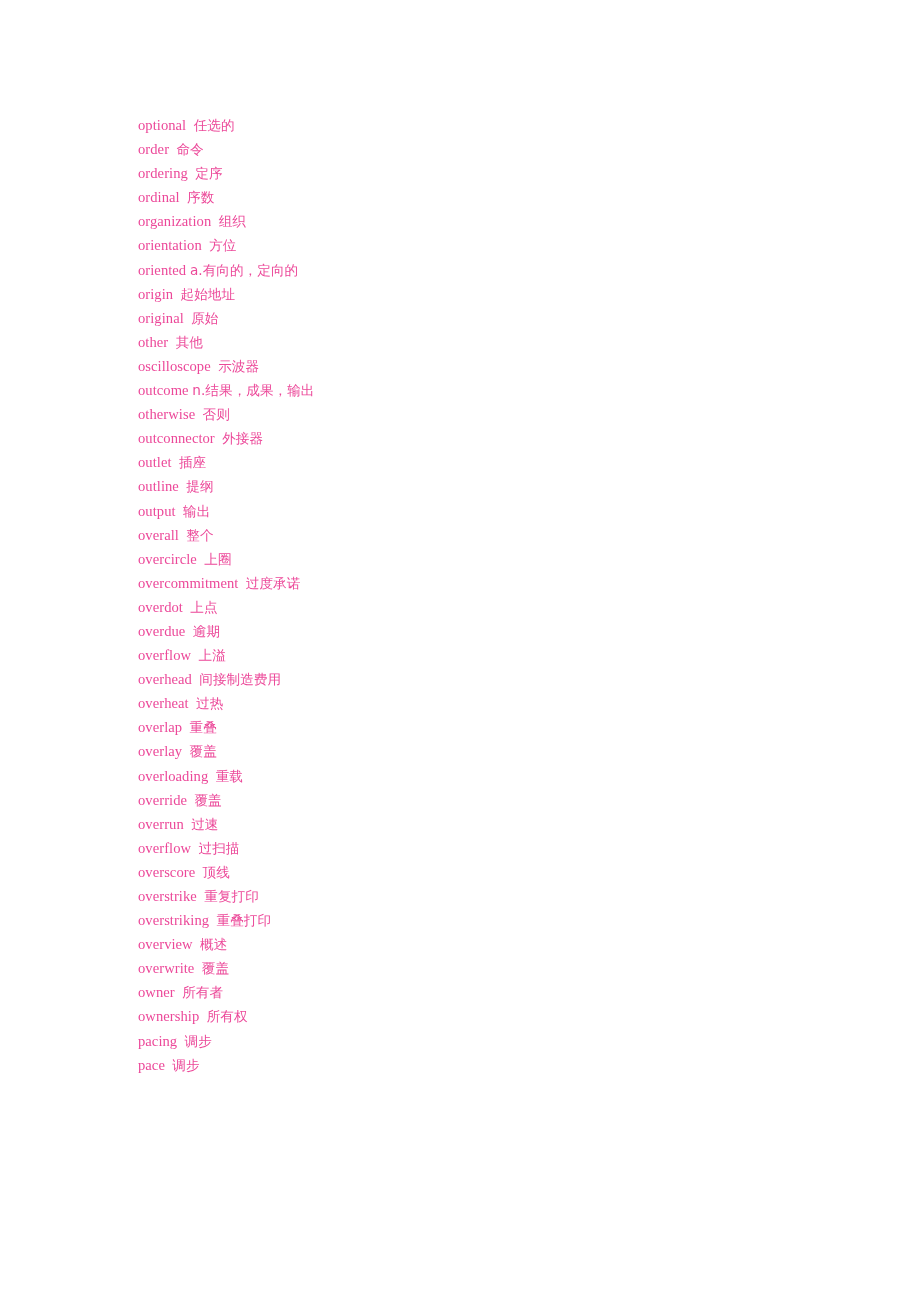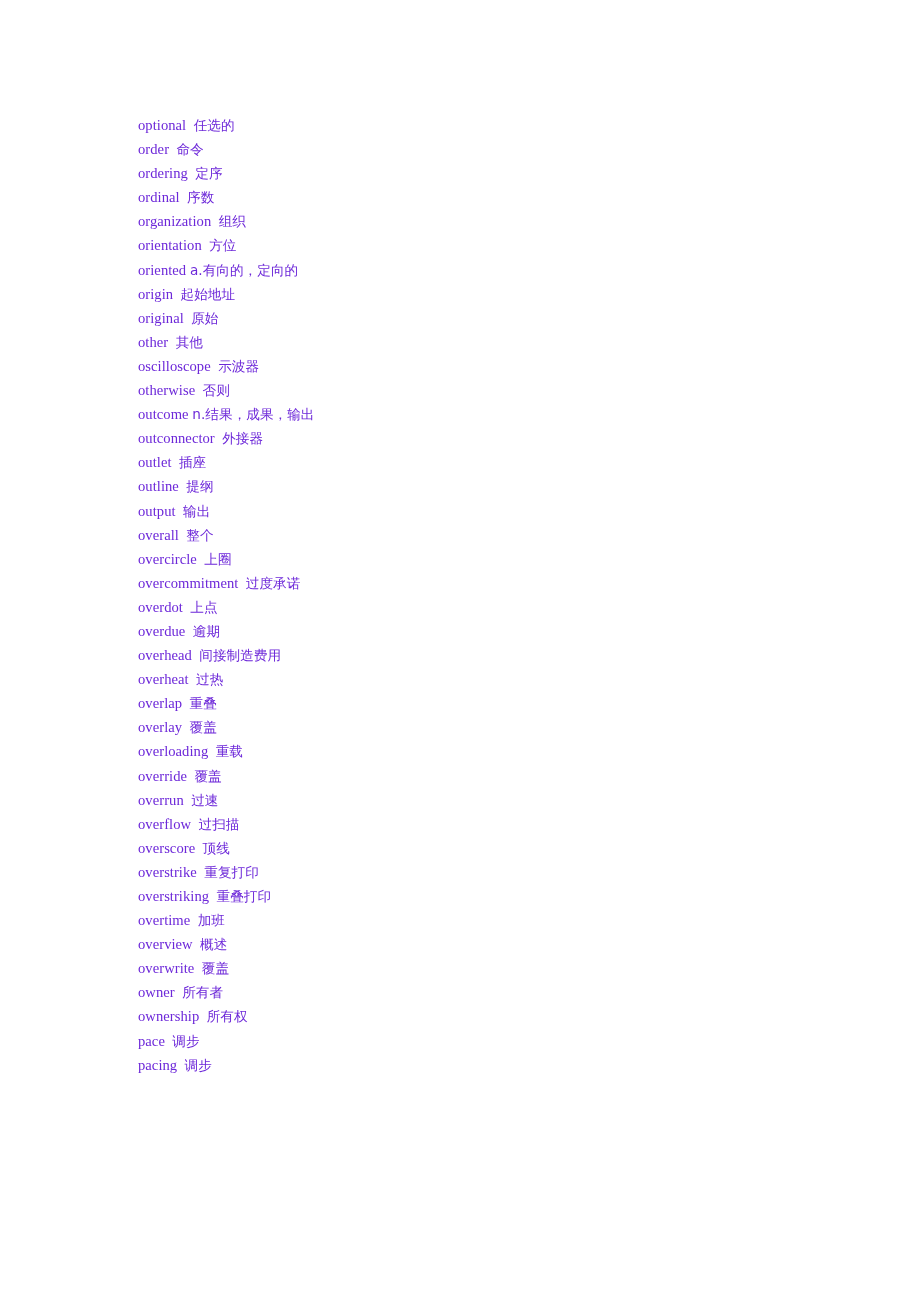--- a/index.html
+++ b/index.html
@@ -26,21 +26,21 @@
   .glossary-body {
     position: absolute;
     left: 138px;
     top: 113px;
     width: 700px;
   }
   .glossary-entry {
     font-family: "Liberation Serif", "DejaVu Serif", serif;
     font-size: 14.6px;
     line-height: 24.1px;
-    color: #6d28d9;
+    color: #ec4899;
     white-space: pre;
     letter-spacing: 0.05px;
   }
   .entry-term {
     font-family: "Liberation Serif", "DejaVu Serif", serif;
   }
   .entry-gloss {
     font-family: "DejaVu Sans", "Liberation Sans", sans-serif;
     font-size: 13.6px;
   }
@@ -55,43 +55,43 @@
       <div class="glossary-entry"><span class="entry-term">order</span><span>  </span><span class="entry-gloss">命令</span></div>
       <div class="glossary-entry"><span class="entry-term">ordering</span><span>  </span><span class="entry-gloss">定序</span></div>
       <div class="glossary-entry"><span class="entry-term">ordinal</span><span>  </span><span class="entry-gloss">序数</span></div>
       <div class="glossary-entry"><span class="entry-term">organization</span><span>  </span><span class="entry-gloss">组织</span></div>
       <div class="glossary-entry"><span class="entry-term">orientation</span><span>  </span><span class="entry-gloss">方位</span></div>
       <div class="glossary-entry"><span class="entry-term">oriented</span><span> </span><span class="entry-gloss">a.有向的，定向的</span></div>
       <div class="glossary-entry"><span class="entry-term">origin</span><span>  </span><span class="entry-gloss">起始地址</span></div>
       <div class="glossary-entry"><span class="entry-term">original</span><span>  </span><span class="entry-gloss">原始</span></div>
       <div class="glossary-entry"><span class="entry-term">other</span><span>  </span><span class="entry-gloss">其他</span></div>
       <div class="glossary-entry"><span class="entry-term">oscilloscope</span><span>  </span><span class="entry-gloss">示波器</span></div>
+      <div class="glossary-entry"><span class="entry-term">outcome</span><span> </span><span class="entry-gloss">n.结果，成果，输出</span></div>
       <div class="glossary-entry"><span class="entry-term">otherwise</span><span>  </span><span class="entry-gloss">否则</span></div>
-      <div class="glossary-entry"><span class="entry-term">outcome</span><span> </span><span class="entry-gloss">n.结果，成果，输出</span></div>
       <div class="glossary-entry"><span class="entry-term">outconnector</span><span>  </span><span class="entry-gloss">外接器</span></div>
       <div class="glossary-entry"><span class="entry-term">outlet</span><span>  </span><span class="entry-gloss">插座</span></div>
       <div class="glossary-entry"><span class="entry-term">outline</span><span>  </span><span class="entry-gloss">提纲</span></div>
       <div class="glossary-entry"><span class="entry-term">output</span><span>  </span><span class="entry-gloss">输出</span></div>
       <div class="glossary-entry"><span class="entry-term">overall</span><span>  </span><span class="entry-gloss">整个</span></div>
       <div class="glossary-entry"><span class="entry-term">overcircle</span><span>  </span><span class="entry-gloss">上圈</span></div>
       <div class="glossary-entry"><span class="entry-term">overcommitment</span><span>  </span><span class="entry-gloss">过度承诺</span></div>
       <div class="glossary-entry"><span class="entry-term">overdot</span><span>  </span><span class="entry-gloss">上点</span></div>
       <div class="glossary-entry"><span class="entry-term">overdue</span><span>  </span><span class="entry-gloss">逾期</span></div>
+      <div class="glossary-entry"><span class="entry-term">overflow</span><span>  </span><span class="entry-gloss">上溢</span></div>
       <div class="glossary-entry"><span class="entry-term">overhead</span><span>  </span><span class="entry-gloss">间接制造费用</span></div>
       <div class="glossary-entry"><span class="entry-term">overheat</span><span>  </span><span class="entry-gloss">过热</span></div>
       <div class="glossary-entry"><span class="entry-term">overlap</span><span>  </span><span class="entry-gloss">重叠</span></div>
       <div class="glossary-entry"><span class="entry-term">overlay</span><span>  </span><span class="entry-gloss">覆盖</span></div>
       <div class="glossary-entry"><span class="entry-term">overloading</span><span>  </span><span class="entry-gloss">重载</span></div>
       <div class="glossary-entry"><span class="entry-term">override</span><span>  </span><span class="entry-gloss">覆盖</span></div>
       <div class="glossary-entry"><span class="entry-term">overrun</span><span>  </span><span class="entry-gloss">过速</span></div>
       <div class="glossary-entry"><span class="entry-term">overflow</span><span>  </span><span class="entry-gloss">过扫描</span></div>
       <div class="glossary-entry"><span class="entry-term">overscore</span><span>  </span><span class="entry-gloss">顶线</span></div>
       <div class="glossary-entry"><span class="entry-term">overstrike</span><span>  </span><span class="entry-gloss">重复打印</span></div>
       <div class="glossary-entry"><span class="entry-term">overstriking</span><span>  </span><span class="entry-gloss">重叠打印</span></div>
-      <div class="glossary-entry"><span class="entry-term">overtime</span><span>  </span><span class="entry-gloss">加班</span></div>
       <div class="glossary-entry"><span class="entry-term">overview</span><span>  </span><span class="entry-gloss">概述</span></div>
       <div class="glossary-entry"><span class="entry-term">overwrite</span><span>  </span><span class="entry-gloss">覆盖</span></div>
       <div class="glossary-entry"><span class="entry-term">owner</span><span>  </span><span class="entry-gloss">所有者</span></div>
       <div class="glossary-entry"><span class="entry-term">ownership</span><span>  </span><span class="entry-gloss">所有权</span></div>
+      <div class="glossary-entry"><span class="entry-term">pacing</span><span>  </span><span class="entry-gloss">调步</span></div>
       <div class="glossary-entry"><span class="entry-term">pace</span><span>  </span><span class="entry-gloss">调步</span></div>
-      <div class="glossary-entry"><span class="entry-term">pacing</span><span>  </span><span class="entry-gloss">调步</span></div>
     </div>
 </div>
 
 </body></html>

